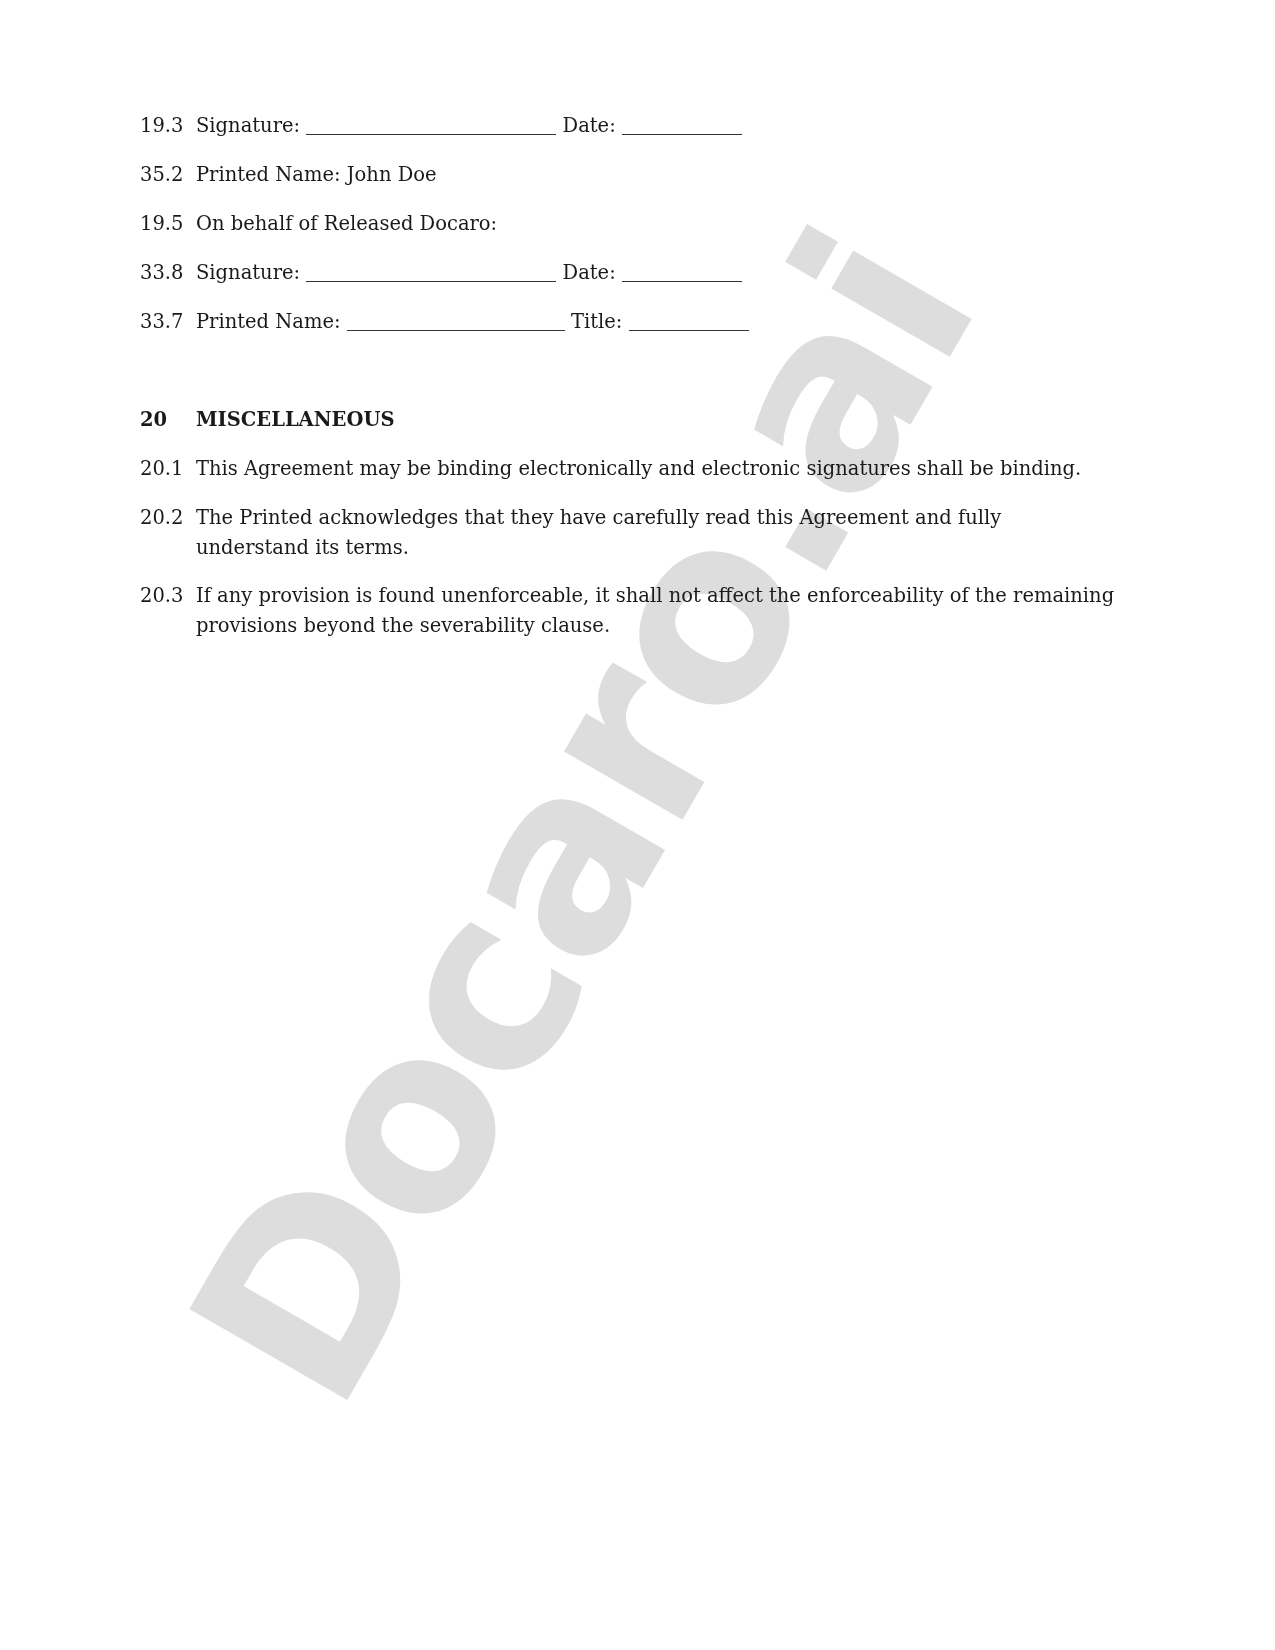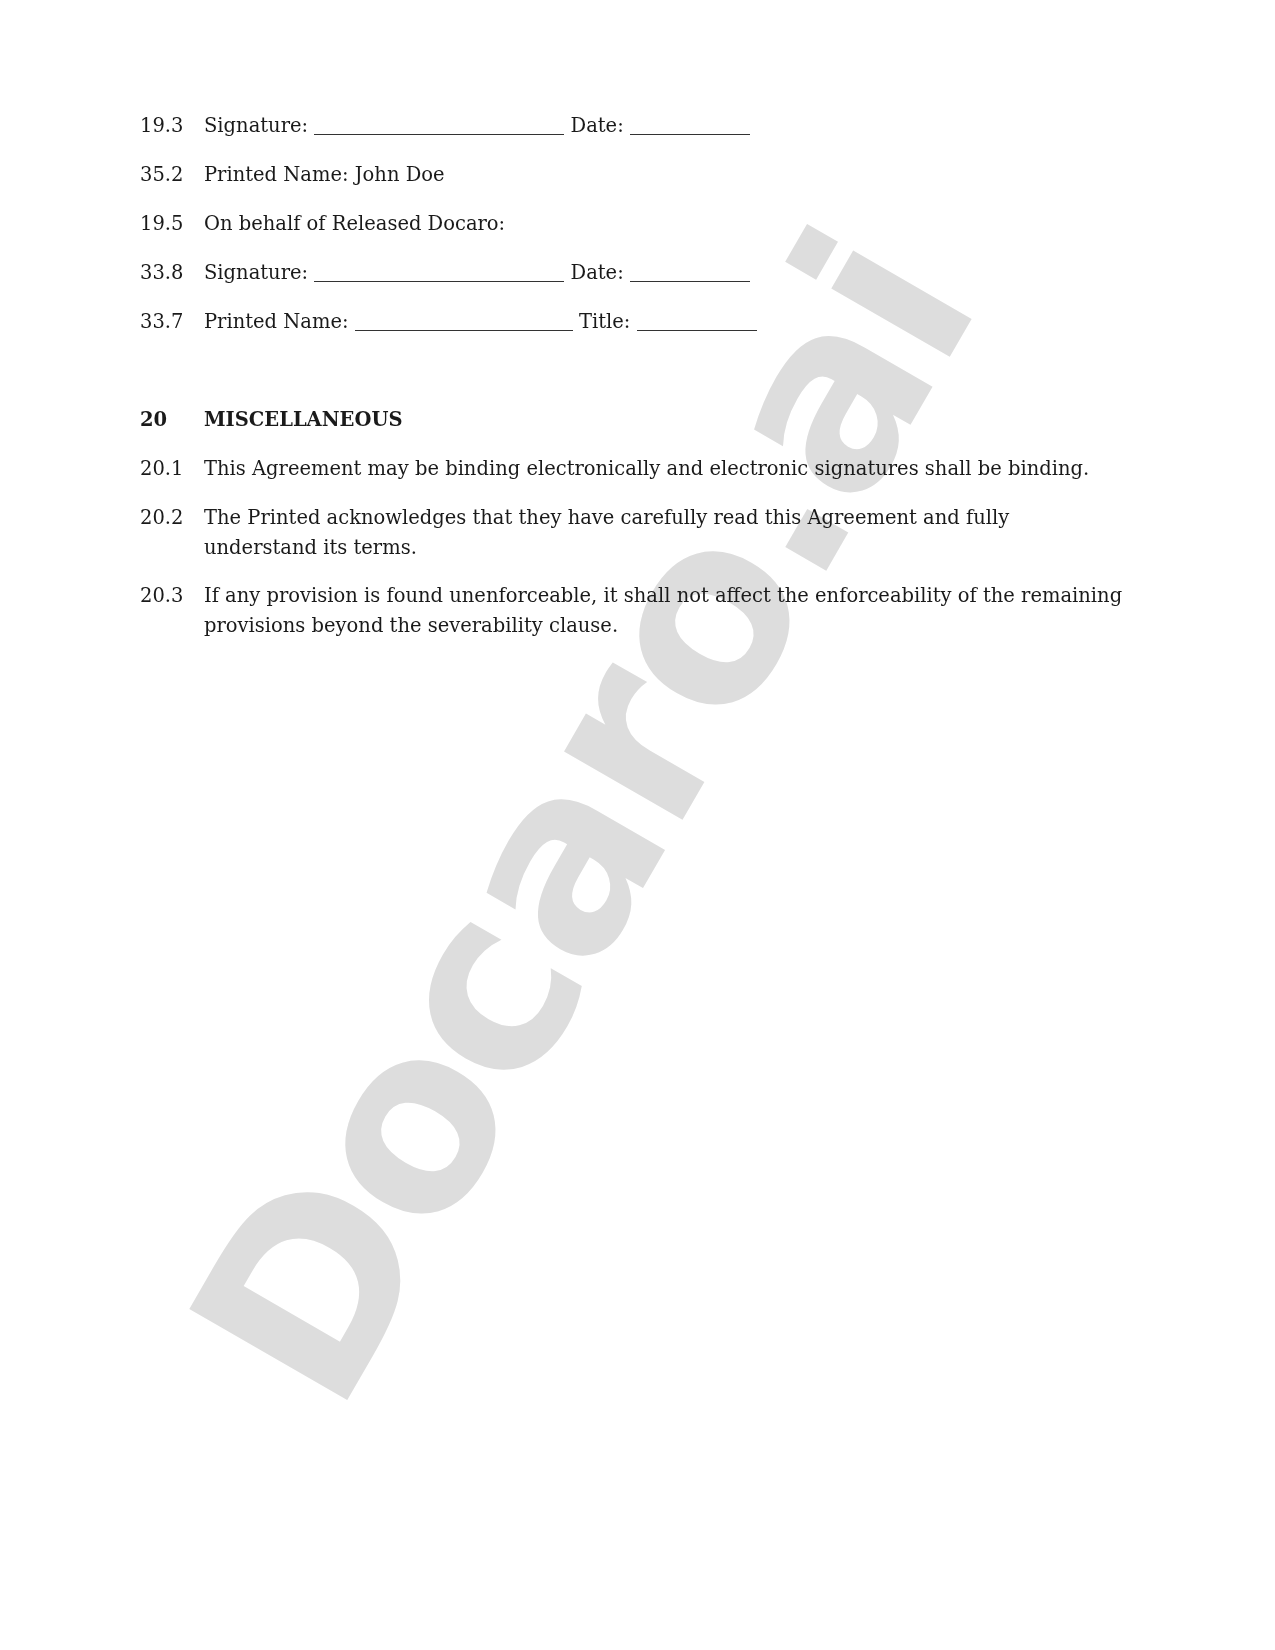--- a/index.html
+++ b/index.html
@@ -53,21 +53,21 @@
       text-align: left;
     }
     .num.heading {
       text-align: left;
       width: 44px;
       left: 140px;
       font-weight: bold;
     }
     .txt {
       position: absolute;
-      left: 204px;
+      left: 196px;
       width: 920px;
       white-space: normal;
     }
     .txt.heading {
       font-weight: bold;
       letter-spacing: 0px;
     }
     .blank {
       display: inline-block;
       border-bottom: 1.5px solid #333;

